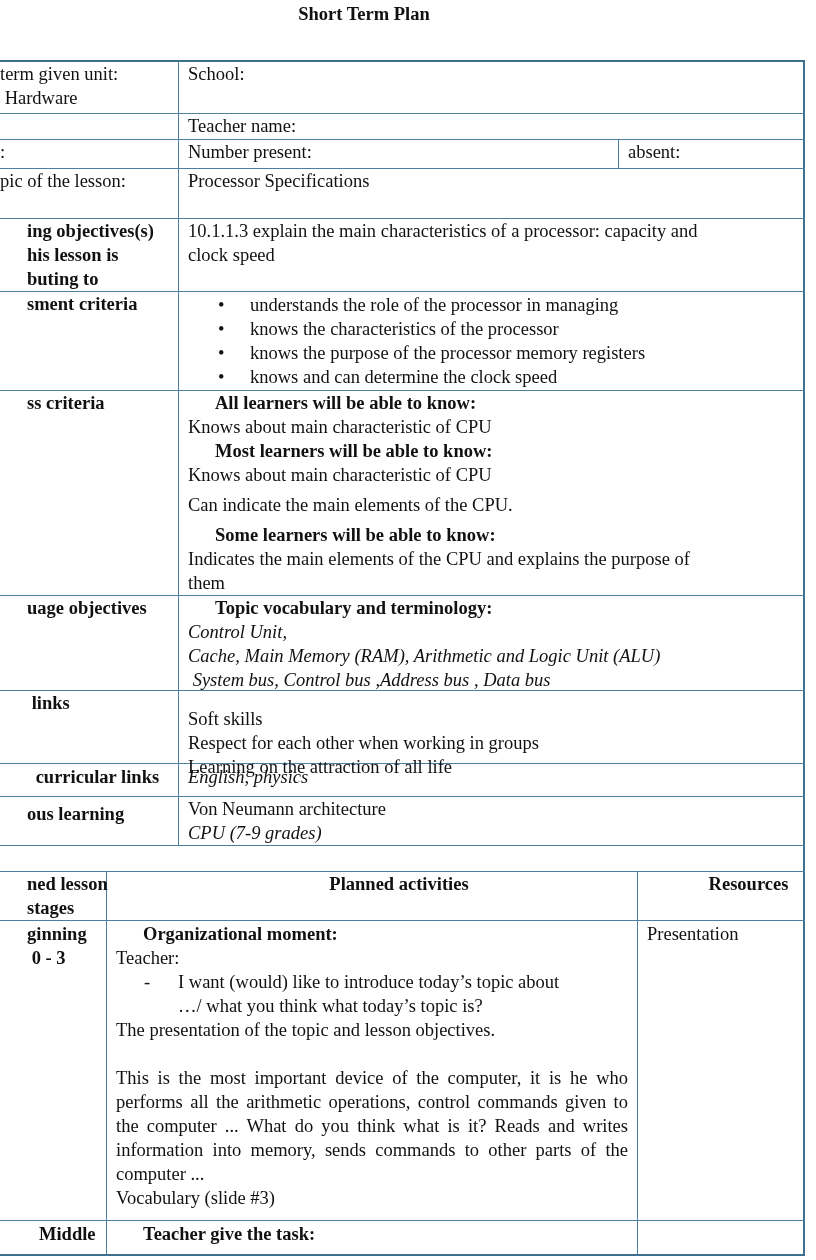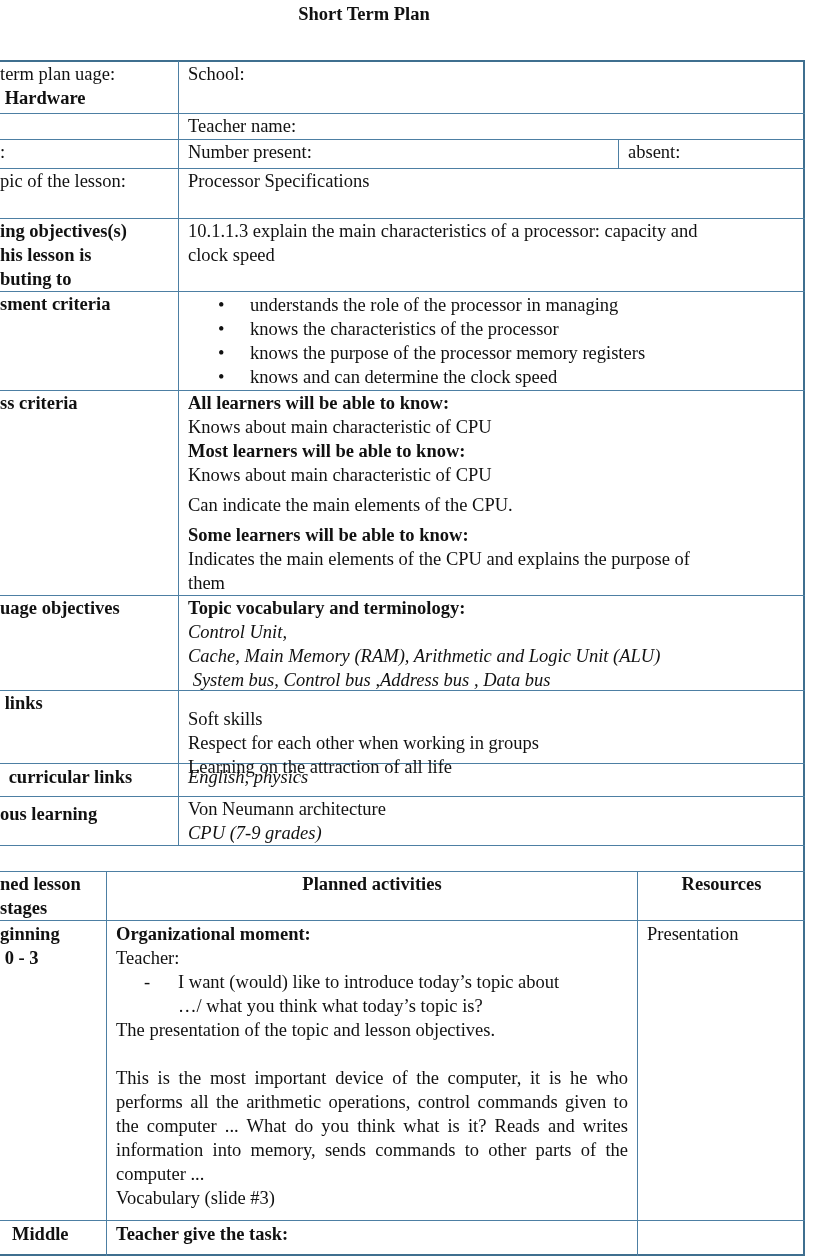--- a/index.html
+++ b/index.html
@@ -15,21 +15,21 @@
   .frame {
     position: absolute; left: -110px; top: 60px; width: 915px; height: 1196px;
     border: 2px solid #3f6f8f; box-sizing: border-box;
   }
   .cell {
     position: absolute; box-sizing: border-box; padding: 0 0 0 9px; overflow: hidden;
     white-space: nowrap;
   }
   .hl { position: absolute; height: 0; border-top: 1.5px solid #4d7fa3; }
   .vl { position: absolute; width: 0; border-left: 1.5px solid #4d7fa3; }
-  .b { font-weight: bold; }
+  .b { font-weight: bold; margin-left: 27px; }
   .i { font-style: italic; }
   ul.bul { list-style: none; margin: 0; padding: 0 0 12px 30px; }
   ul.bul li { position: relative; padding-left: 32px; line-height: 24px; }
   ul.bul li::before { content: "•"; position: absolute; left: 0; }
   .justify { white-space: normal; text-align: justify; width: 512px; line-height: 24px; }
   .dash { padding-left: 28px; position: relative; }
   .dash .mark { position: absolute; left: 28px; }
   .dash .txt { display: block; padding-left: 34px; }
   .center { text-align: center; padding-left: 0; }
 </style>
@@ -55,22 +55,22 @@
   <div class="hl" style="left:0;width:805px;top:871px;"></div>
   <div class="hl" style="left:0;width:805px;top:920px;"></div>
   <div class="hl" style="left:0;width:805px;top:1220px;"></div>
 
   <div class="vl" style="left:178px;top:61px;height:784px;"></div>
   <div class="vl" style="left:618px;top:139px;height:29px;"></div>
   <div class="vl" style="left:106px;top:871px;height:385px;"></div>
   <div class="vl" style="left:637px;top:871px;height:385px;"></div>
 
   <div class="cell" style="left:0;top:62px;width:178px;padding-left:0;">
-    <div>term plan uage:</div>
-    <div style="white-space:pre;font-weight:bold;"> Hardware</div>
+    <div>term given unit:</div>
+    <div style="white-space:pre;"> Hardware</div>
   </div>
   <div class="cell" style="left:179px;top:62px;width:626px;">School:</div>
 
   <div class="cell" style="left:179px;top:114px;width:626px;">Teacher name:</div>
 
   <div class="cell" style="left:0;top:140px;width:178px;padding-left:0;">:</div>
   <div class="cell" style="left:179px;top:140px;width:439px;">Number present:</div>
   <div class="cell" style="left:619px;top:140px;width:186px;">absent:</div>
 
   <div class="cell" style="left:0;top:169px;width:178px;padding-left:0;">pic of the lesson:</div>

